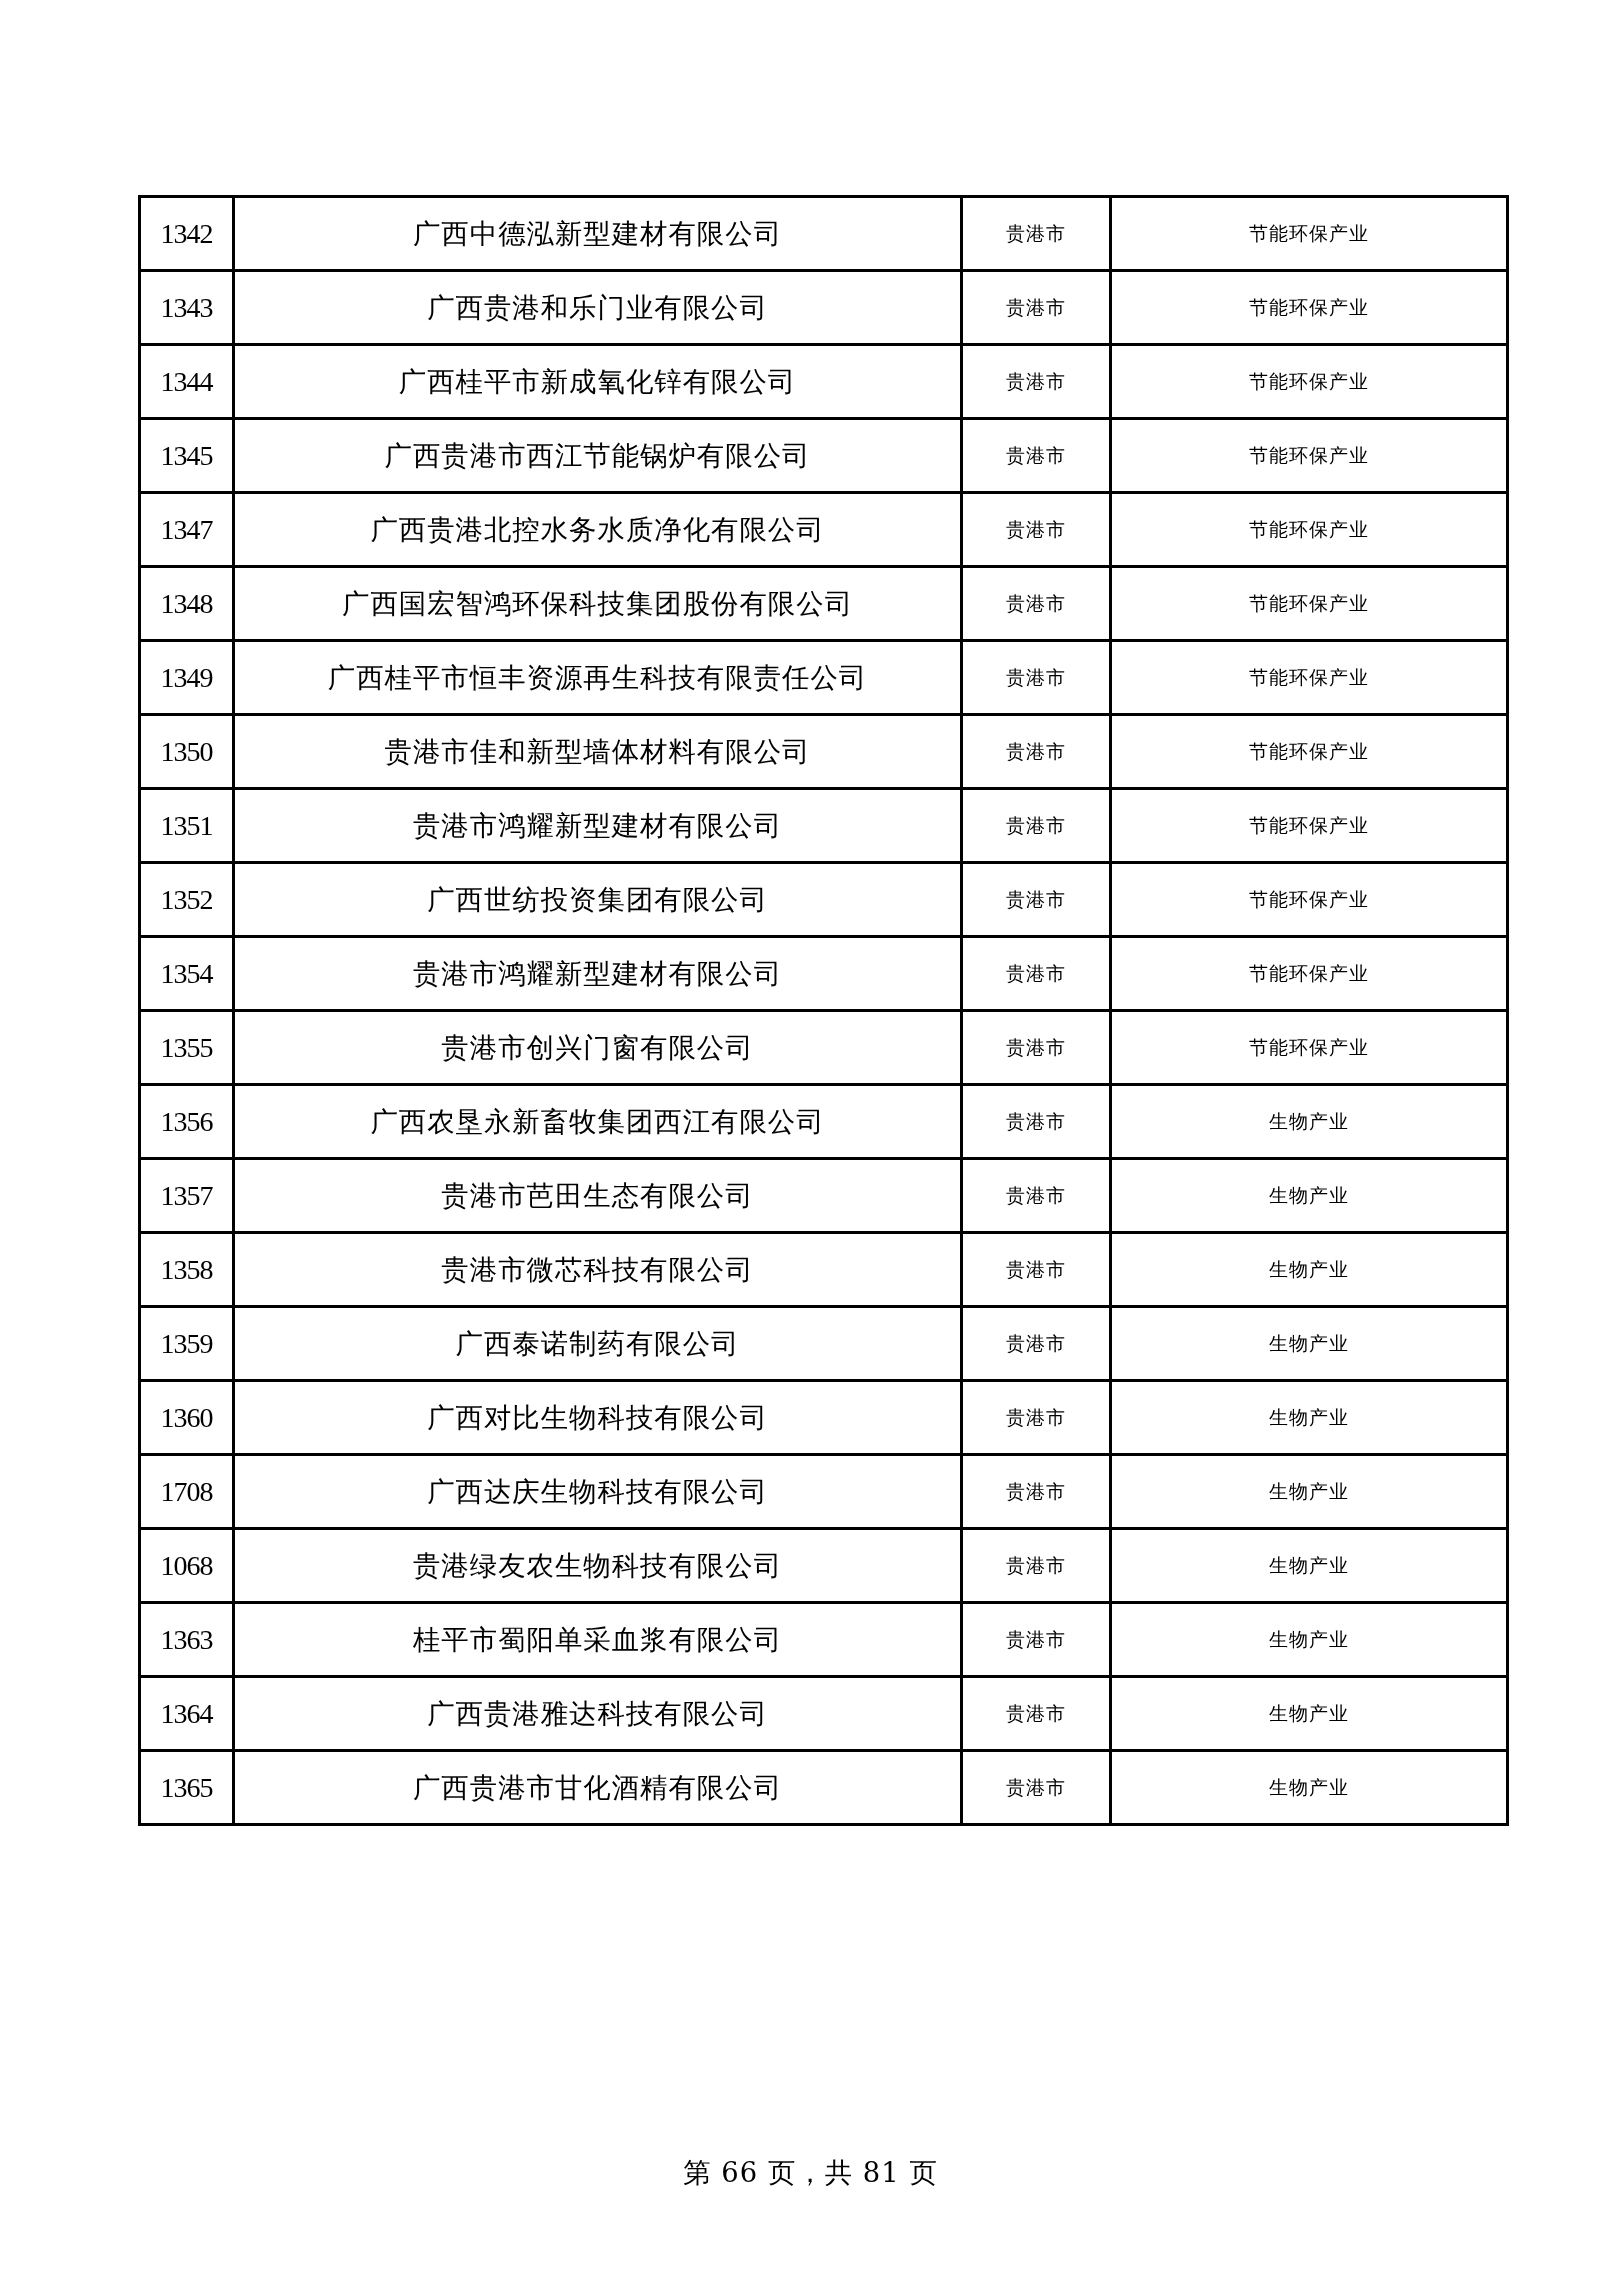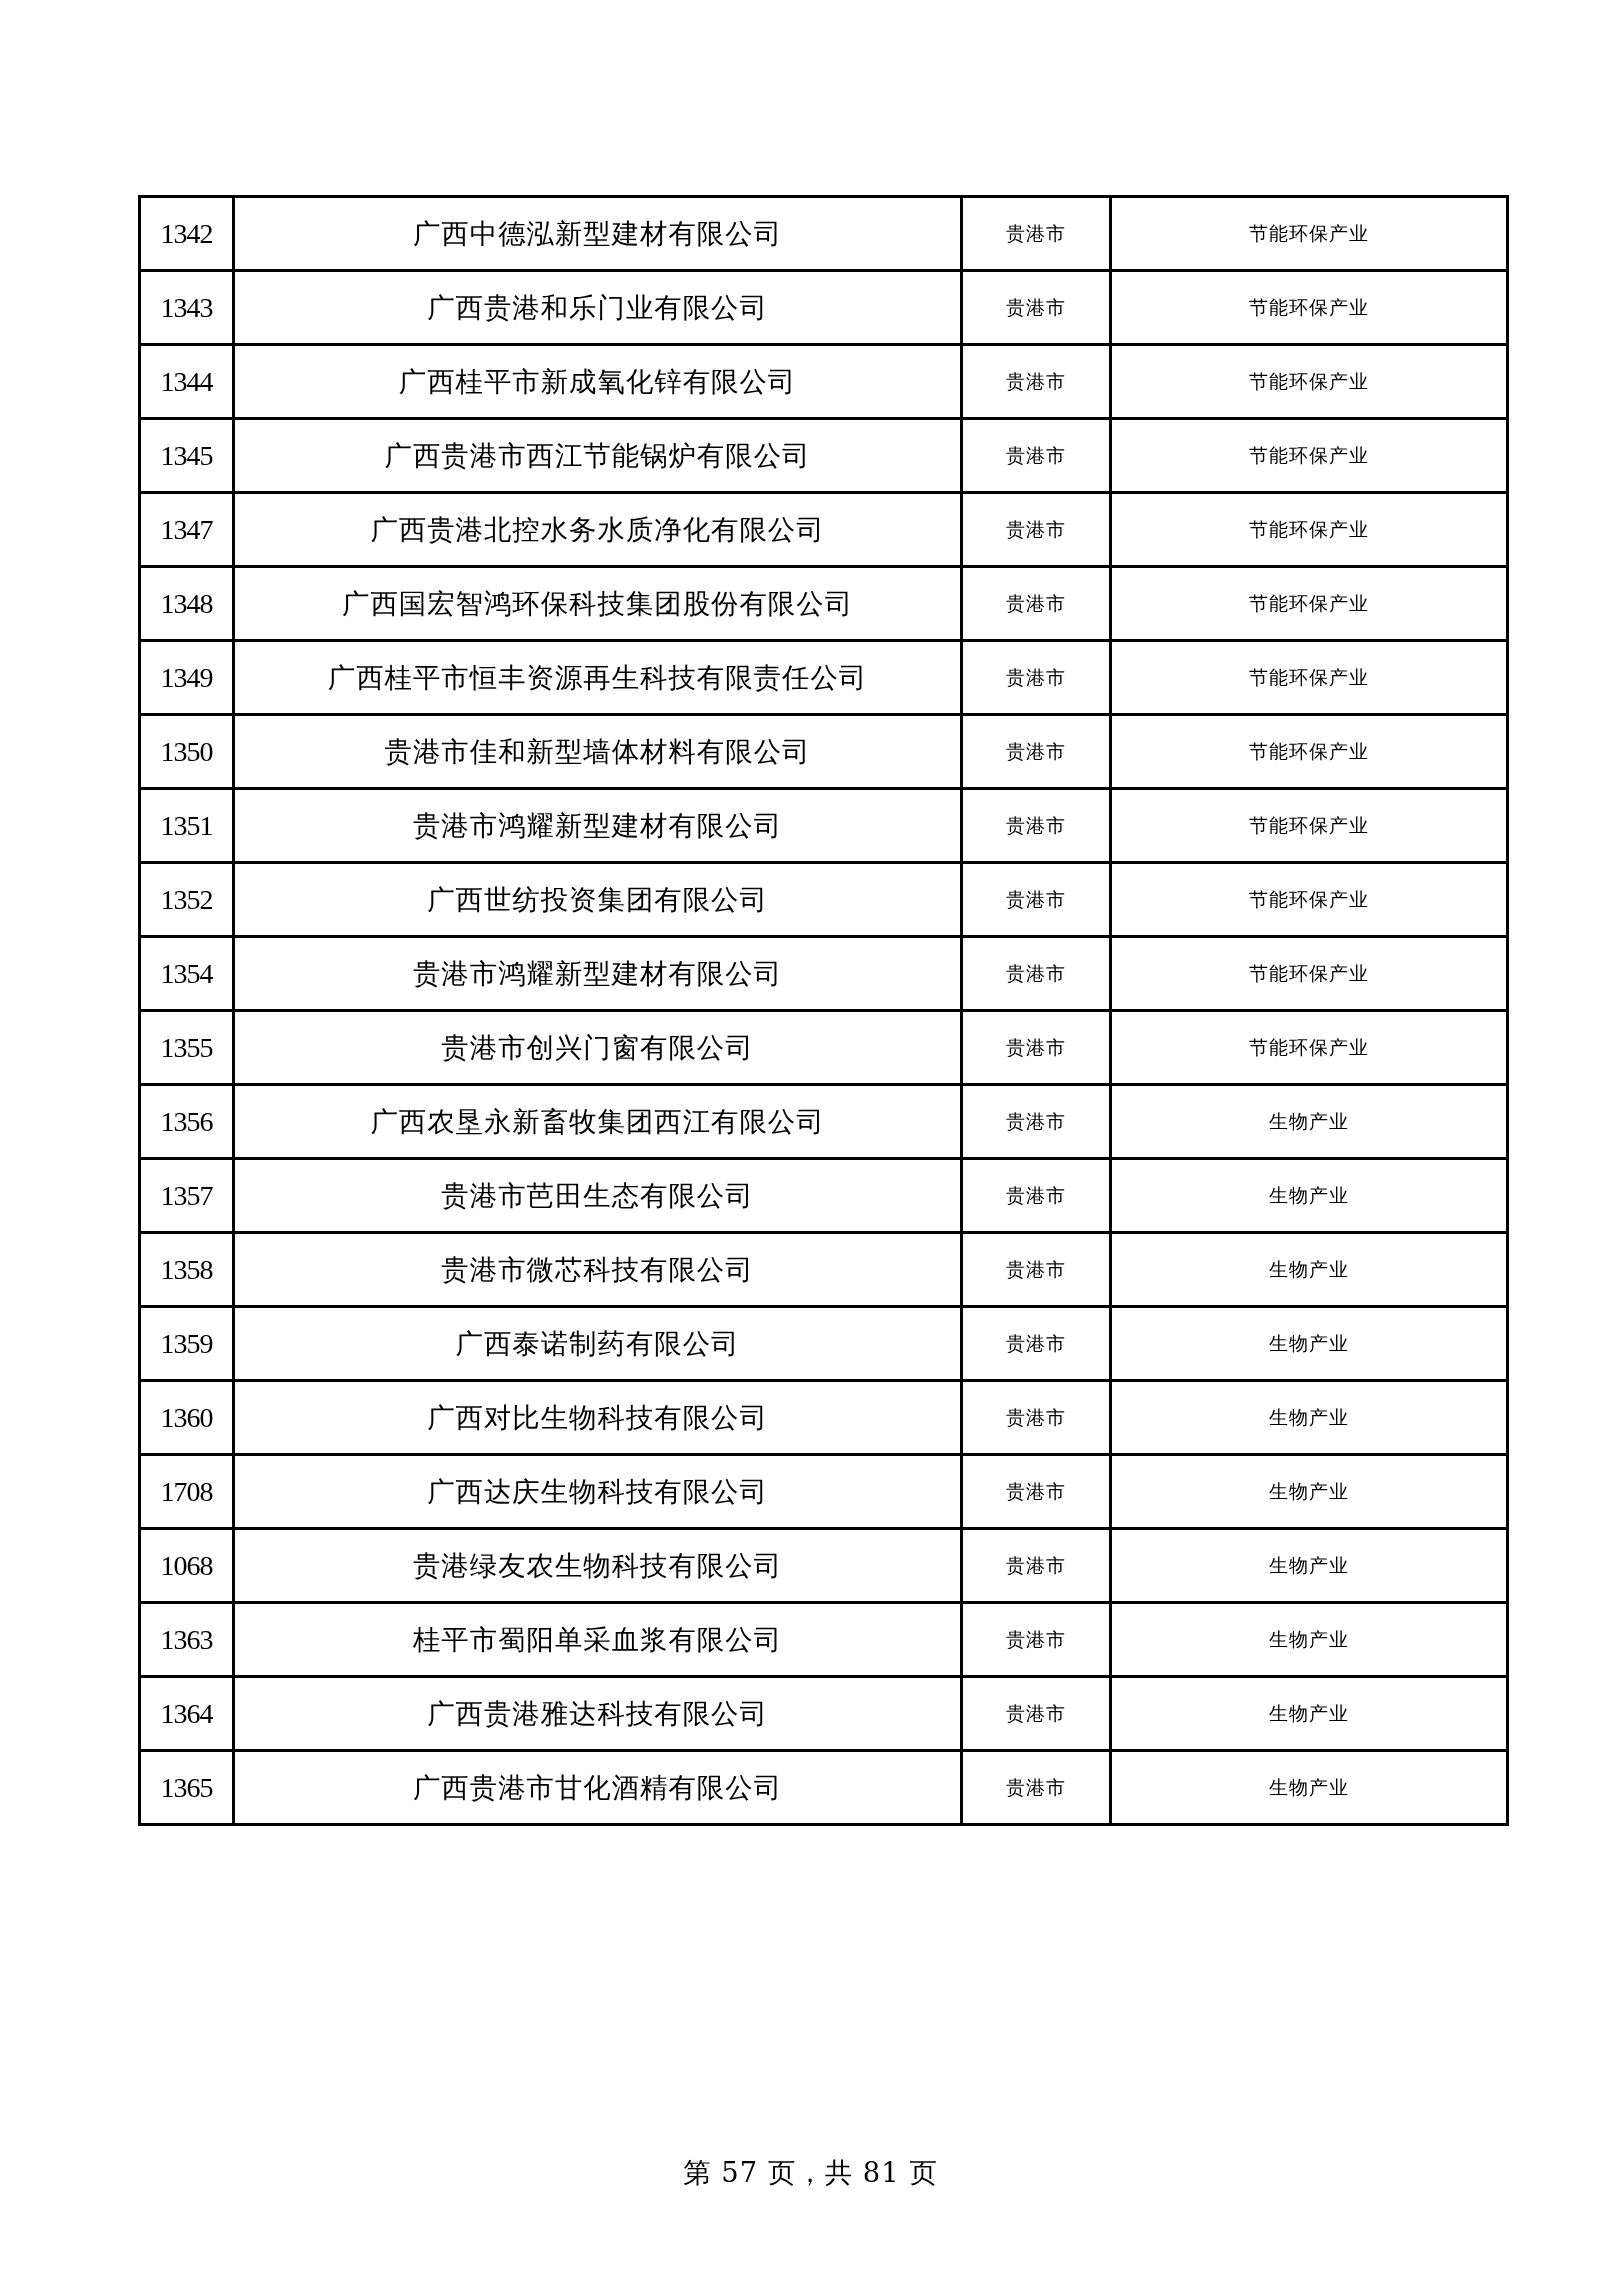--- a/index.html
+++ b/index.html
@@ -216,16 +216,16 @@
         <tr>
           <td class="col-no">1365</td>
           <td class="col-name">广西贵港市甘化酒精有限公司</td>
           <td class="col-city">贵港市</td>
           <td class="col-industry">生物产业</td>
         </tr>
       </tbody>
   </table>
 
   <div class="footer">
-    <span>第</span><span> </span><span>57</span><span> </span><span>页，共</span><span> </span><span>81</span><span> </span><span>页</span>
+    <span>第</span><span> </span><span>66</span><span> </span><span>页，共</span><span> </span><span>81</span><span> </span><span>页</span>
   </div>
 </div>
 
 
 </body></html>

